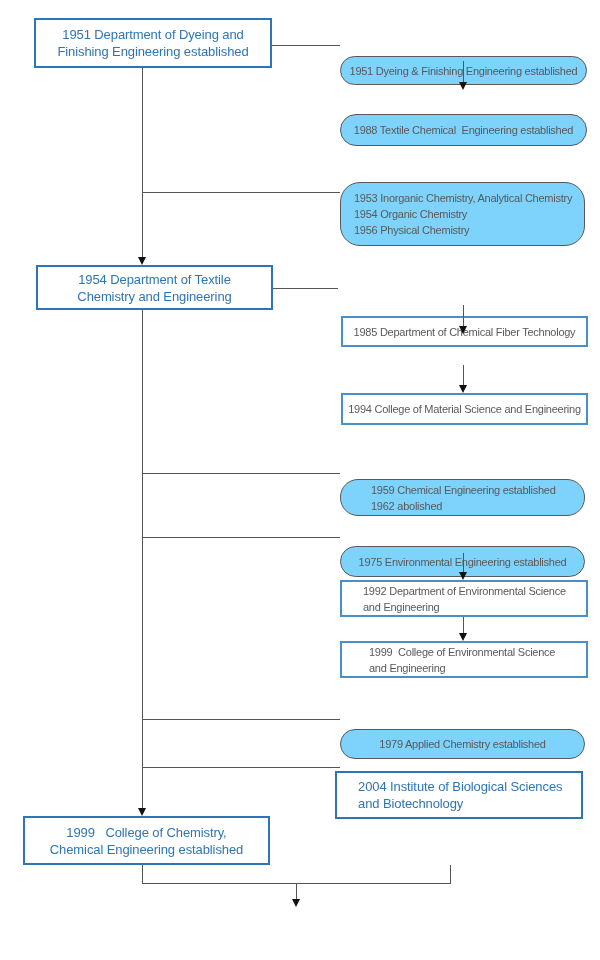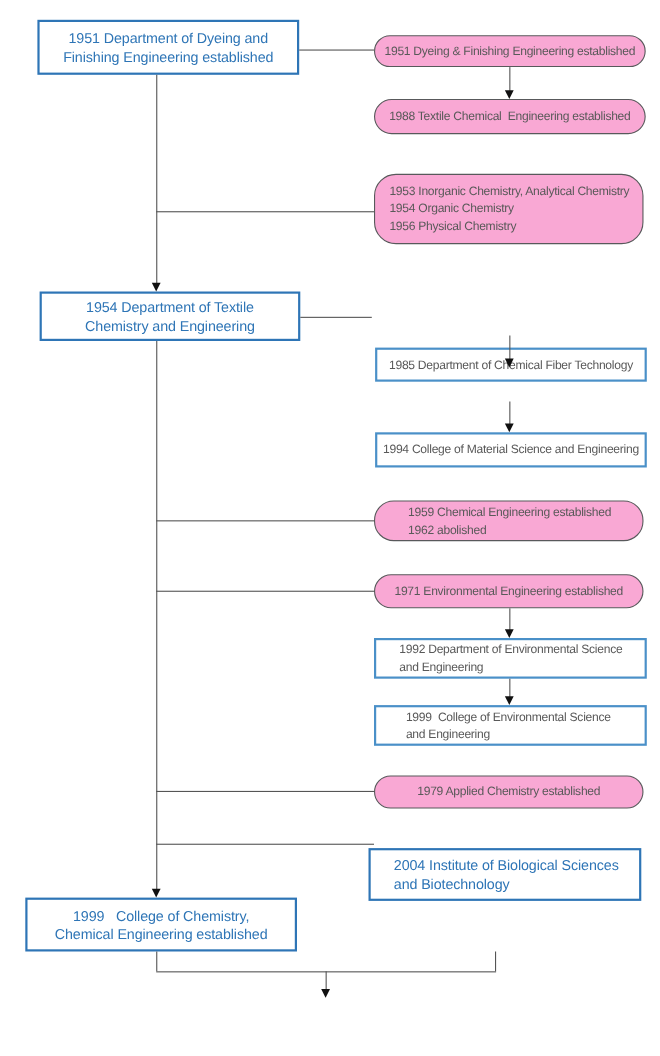--- a/index.html
+++ b/index.html
@@ -18,23 +18,23 @@
   .main-box{
     position:absolute;border:2px solid var(--blue);color:var(--blue);
     background:#ffffff;box-sizing:border-box;
     display:flex;flex-direction:column;justify-content:center;align-items:center;
     font-size:13px;line-height:17px;letter-spacing:-0.1px;
   }
   .main-box.left-align{align-items:flex-start;}
   
   .pill{
     position:absolute;border:1.5px solid #58595b;color:var(--gray);
-    background:#f9a8d4;box-sizing:border-box;
+    background:#7dd3fc;box-sizing:border-box;
     display:flex;flex-direction:column;justify-content:center;align-items:center;
-    font-size:11px;line-height:16px;letter-spacing:-0.25px;
+    font-size:11px;line-height:16px;letter-spacing:-0.25px;margin-top:24px;
   }
   .pill.left-align{align-items:flex-start;}
   
   .sub-box{
     position:absolute;border:2px solid var(--subblue);color:var(--gray);
     background:#ffffff;box-sizing:border-box;
     display:flex;flex-direction:column;justify-content:center;align-items:center;
     font-size:11px;line-height:16px;letter-spacing:-0.25px;
   }
   .sub-box.left-align{align-items:flex-start;}
@@ -88,21 +88,21 @@
     <div class="line-txt">1956 Physical Chemistry</div>
   </div>
 
 
   <div class="pill left-align" style="left:340px;top:455px;width:245px;height:37px;border-radius:18px;padding-left:30px;">
     <div class="line-txt">1959 Chemical Engineering established</div>
     <div class="line-txt">1962 abolished</div>
   </div>
 
   <div class="pill" style="left:340px;top:522px;width:245px;height:31px;border-radius:16px;">
-    <div class="line-txt">1971 Environmental Engineering established</div>
+    <div class="line-txt">1975 Environmental Engineering established</div>
   </div>
 
   <div class="pill" style="left:340px;top:705px;width:245px;height:30px;border-radius:15px;">
     <div class="line-txt">1979 Applied Chemistry established</div>
   </div>
 
 
   <div class="sub-box" style="left:341px;top:316px;width:247px;height:31px;">
     <div class="line-txt">1985 Department of Chemical Fiber Technology</div>
   </div>

